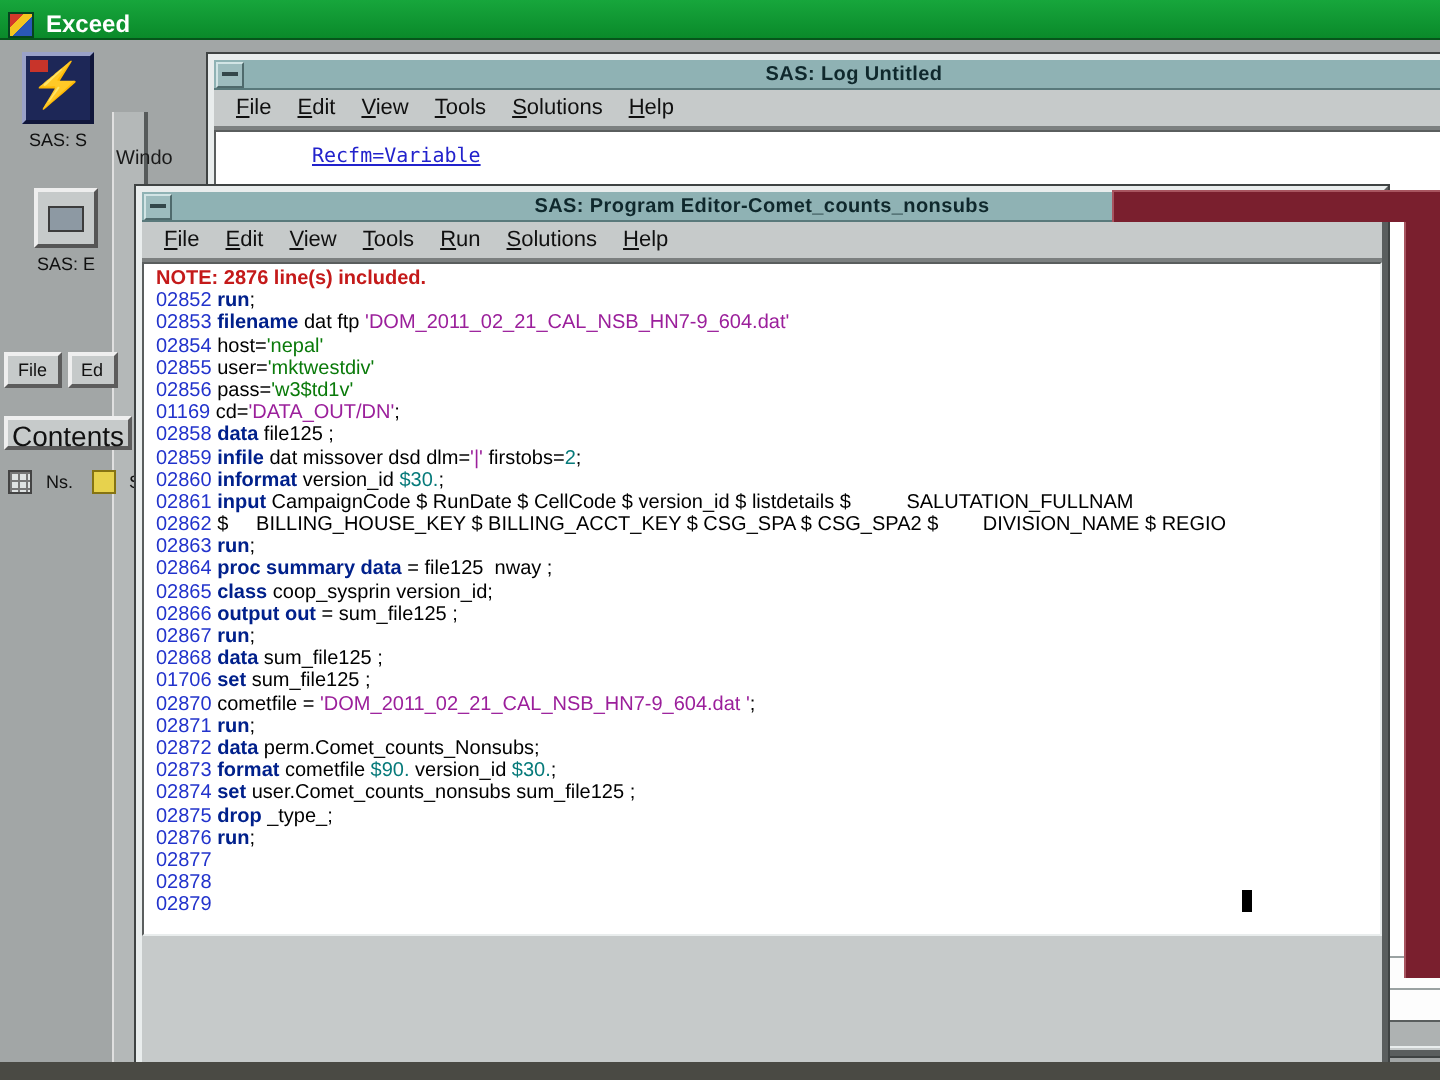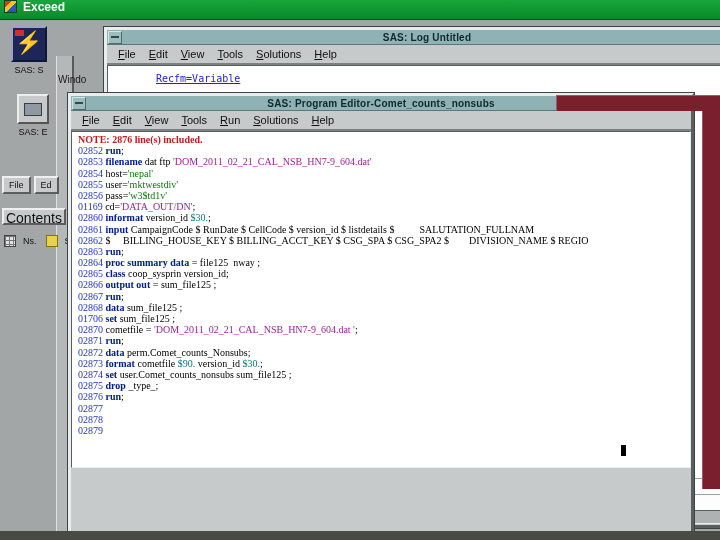--- a/index.html
+++ b/index.html
@@ -2,21 +2,21 @@
 <html><head>
 <meta charset="utf-8">
 <style>
   *{margin:0;padding:0;box-sizing:border-box}
   html,body{width:720px;height:540px;overflow:hidden}
   body{font-family:"Liberation Sans",sans-serif;background:#9aa0a0;position:relative}
 
   
   .exceed{position:absolute;inset:0}
   .titlebar-green{position:absolute;left:0;top:0;width:720px;height:20px;
-    background:linear-gradient(#17a63c,#0a8a2a);display:flex;align-items:flex-start;padding-left:4px;gap:6px;
+    background:linear-gradient(#17a63c,#0a8a2a);display:flex;align-items:flex-end;padding-left:4px;gap:6px;
     border-bottom:1px solid #06551b}
   .exceed-icon{width:13px;height:13px;display:inline-block;border:1px solid #05441f;
     background:linear-gradient(135deg,#d43a2a 0 30%,#f4c520 30% 55%,#2a58b8 55% 100%)}
   .exceed-title{color:#fff;font-weight:bold;font-size:12px}
 
   .desktop{position:absolute;left:0;top:20px;width:720px;height:520px;background:#a2a6a6;overflow:hidden}
 
   
   .bg-column{position:absolute;left:56px;top:36px;width:18px;height:484px;background:#b4b8b8;
     border-left:1px solid #e0e0e0;border-right:2px solid #565a5a}
@@ -71,21 +71,21 @@
   .log-content{height:calc(100% - 36px)}
   .log-text{font-family:"DejaVu Sans Mono",monospace;font-size:10px;color:#2222cc;text-decoration:underline;margin:7px 0 0 48px}
   .log-rows{position:absolute;left:0;right:0;bottom:13px}
   .log-row{height:16px;display:flex;align-items:center;font-family:"DejaVu Sans Mono",monospace;font-size:10px;border-top:1px solid #9aa2a2;background:#fdfdfd}
   .row-marker{width:9px;height:9px;background:#101010;margin:0 6px 0 2px;flex:0 0 auto}
   .row-num{width:28px;color:#101010}
   .row-text{color:#101010;white-space:pre}
   .log-hscroll{position:absolute;left:0;right:0;bottom:0;height:13px;background:#aeb2b2;border-top:1px solid #5a5e5e}
 
   .editor-content{height:337px}
-  .code{padding:2px 0 0 6px;font-family:Liberation Serif, serif;font-size:10px;line-height:11.2px}
+  .code{padding:2px 0 0 6px;font-family:Liberation Sans, sans-serif;font-size:10px;line-height:11.2px}
   .code-line{white-space:pre;height:11.2px}
   .ln{color:#2233cc}
   .kw{color:#00208b;font-weight:bold}
   .str{color:#9b1f9b}
   .grn{color:#0a7a0a}
   .num{color:#067a7a}
   .pl{color:#000}
   .note{color:#c41a1a;font-weight:bold}
   .cursor{position:absolute;left:549px;top:313px;width:5px;height:11px;background:#000}
 
@@ -200,20 +200,22 @@
         </div>
       <div class="motif-content editor-content">
         <div class="code">
             <div class="code-line"><span class="note">NOTE: 2876 line(s) included.</span></div>
             <div class="code-line"><span class="ln">02852 </span><span class="kw">run</span><span class="pl">;</span></div>
             <div class="code-line"><span class="ln">02853 </span><span class="kw">filename</span><span class="pl"> dat ftp </span><span class="str">'DOM_2011_02_21_CAL_NSB_HN7-9_604.dat'</span></div>
             <div class="code-line"><span class="ln">02854 </span><span class="pl">host=</span><span class="grn">'nepal'</span></div>
             <div class="code-line"><span class="ln">02855 </span><span class="pl">user=</span><span class="grn">'mktwestdiv'</span></div>
             <div class="code-line"><span class="ln">02856 </span><span class="pl">pass=</span><span class="grn">'w3$td1v'</span></div>
             <div class="code-line"><span class="ln">01169 </span><span class="pl">cd=</span><span class="str">'DATA_OUT/DN'</span><span class="pl">;</span></div>
+            <div class="code-line"><span class="ln">02858 </span><span class="kw">data</span><span class="pl"> file125 ;</span></div>
+            <div class="code-line"><span class="ln">02859 </span><span class="kw">infile</span><span class="pl"> dat missover dsd dlm=</span><span class="str">'|'</span><span class="pl"> firstobs=</span><span class="num">2</span><span class="pl">;</span></div>
             <div class="code-line"><span class="ln">02860 </span><span class="kw">informat</span><span class="pl"> version_id </span><span class="num">$30.</span><span class="pl">;</span></div>
             <div class="code-line"><span class="ln">02861 </span><span class="kw">input</span><span class="pl"> CampaignCode $ RunDate $ CellCode $ version_id $ listdetails $          SALUTATION_FULLNAM</span></div>
             <div class="code-line"><span class="ln">02862 </span><span class="pl">$     BILLING_HOUSE_KEY $ BILLING_ACCT_KEY $ CSG_SPA $ CSG_SPA2 $        DIVISION_NAME $ REGIO</span></div>
             <div class="code-line"><span class="ln">02863 </span><span class="kw">run</span><span class="pl">;</span></div>
             <div class="code-line"><span class="ln">02864 </span><span class="kw">proc summary</span><span class="pl"> </span><span class="kw">data</span><span class="pl"> = file125  nway ;</span></div>
             <div class="code-line"><span class="ln">02865 </span><span class="kw">class</span><span class="pl"> coop_sysprin version_id;</span></div>
             <div class="code-line"><span class="ln">02866 </span><span class="kw">output out</span><span class="pl"> = sum_file125 ;</span></div>
             <div class="code-line"><span class="ln">02867 </span><span class="kw">run</span><span class="pl">;</span></div>
             <div class="code-line"><span class="ln">02868 </span><span class="kw">data</span><span class="pl"> sum_file125 ;</span></div>
             <div class="code-line"><span class="ln">01706 </span><span class="kw">set</span><span class="pl"> sum_file125 ;</span></div>

